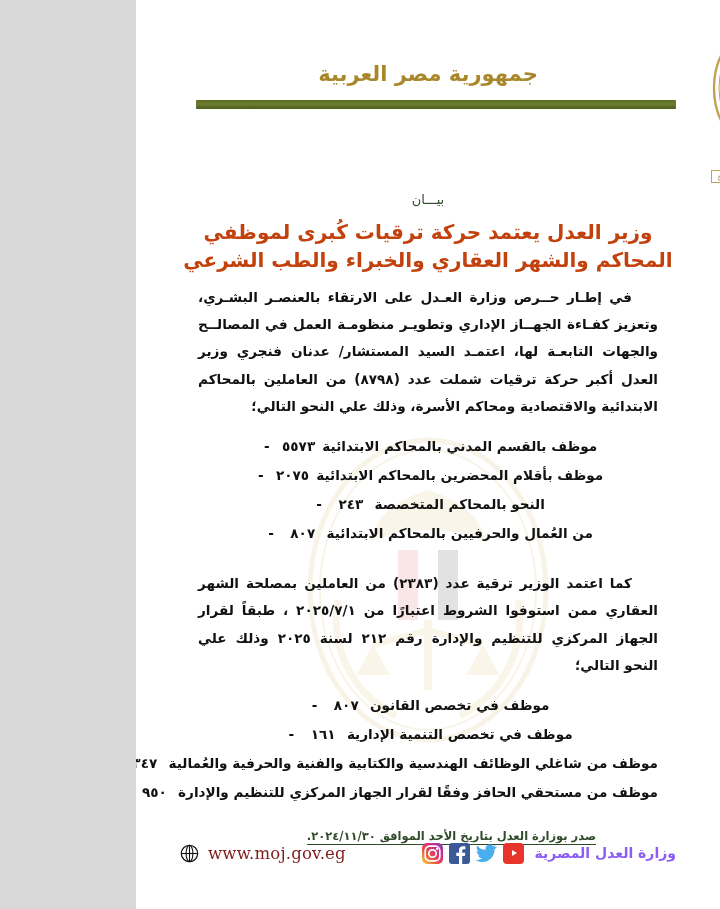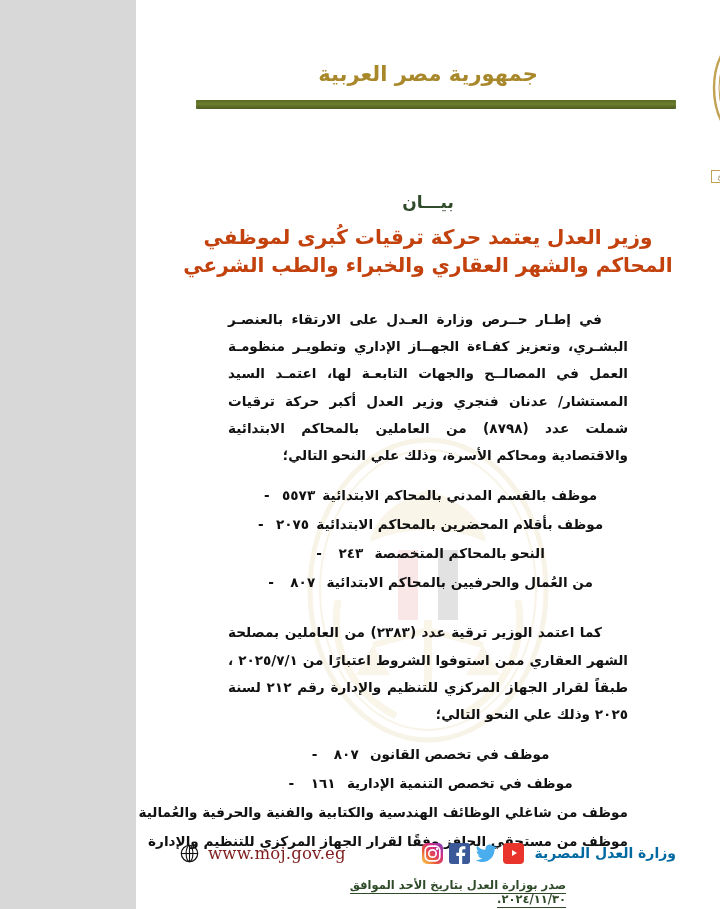--- a/index.html
+++ b/index.html
@@ -89,38 +89,38 @@
     white-space: nowrap;
     letter-spacing: 0.2px;
   }
 
   
   .title-block {
     text-align: center;
     margin-top: 10px;
   }
   .bayan {
-    font-size: 17px;
-    font-weight: bold;
+    font-size: 13px;
+    font-weight: normal;
     color: #2f4b2a;
     letter-spacing: 3px;
   }
   .subtitle {
     margin-top: 11px;
     font-size: 20px;
     font-weight: bold;
     color: #c2410c;
     padding: 0 40px;
     line-height: 1.4;
   }
 
   
   .body-wrap {
-    padding: 0 92px;
-    margin-top: 27px;
+    padding: 0 62px;
+    margin-top: 10px;
   }
   p.para {
     margin: 0;
     font-size: 13.6px;
     font-weight: bold;
     color: #111111;
     line-height: 2.0;
     text-align: justify;
     text-align-last: center;
   }
@@ -196,21 +196,21 @@
   }
   .footer-right {
     display: flex;
     align-items: center;
     gap: 6px;
     direction: rtl;
   }
   .fb-name {
     font-size: 14px;
     font-weight: bold;
-    color: #0369a1;
+    color: #8b5cf6;
     margin-left: 4px;
     white-space: nowrap;
   }
   .soc {
     width: 21px;
     height: 21px;
     border-radius: 3px;
     display: inline-flex;
     align-items: center;
     justify-content: center;

